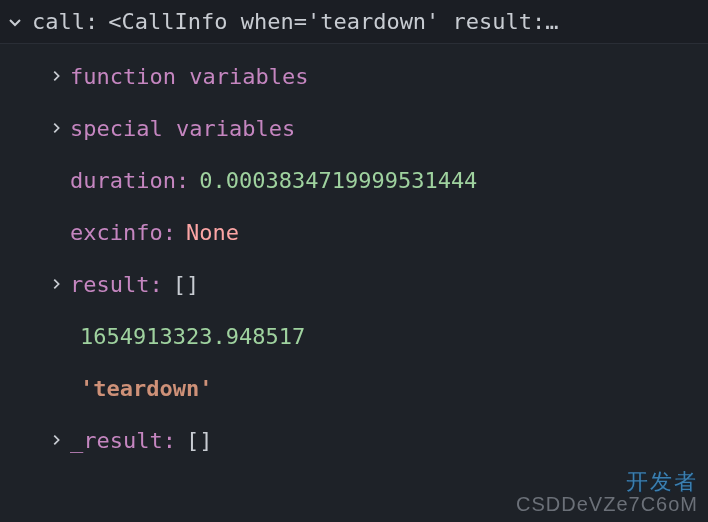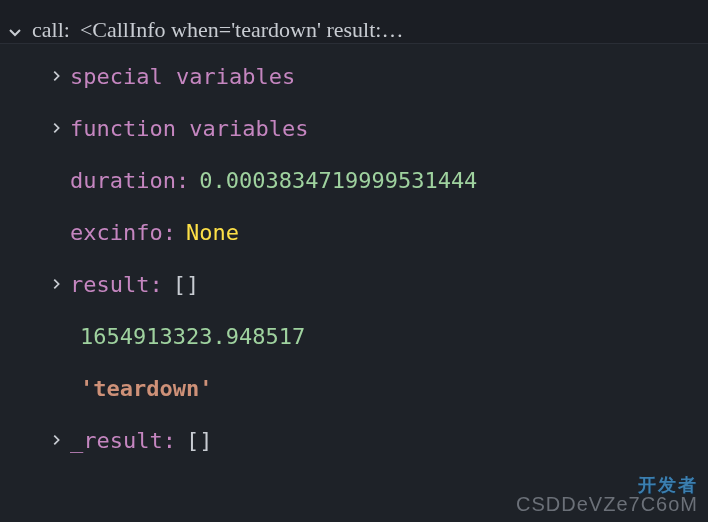--- a/index.html
+++ b/index.html
@@ -8,28 +8,27 @@
     height: 522px;
     background: #1e2228;
     font-family: "Menlo", "Monaco", "Consolas", monospace;
     font-size: 22px;
     color: #d4d4d4;
     overflow: hidden;
     position: relative;
   }
   .header {
     display: flex;
-    align-items: flex-end;
+    align-items: center;
     height: 44px;
-    padding: 0 4px;
+    padding: 12px 4px;
     background: #1b1e24;
     border-bottom: 1px solid #2a2e36;
     white-space: nowrap;
     overflow: hidden;
-    font-family: Liberation Serif, serif;
   }
   .chev {
     width: 22px;
     height: 22px;
     display: flex;
     align-items: center;
     justify-content: center;
     flex-shrink: 0;
   }
   .chev svg { stroke: #c8ccd2; }
@@ -45,36 +44,36 @@
     display: flex;
     align-items: center;
     justify-content: center;
     flex-shrink: 0;
   }
   .indent { width: 28px; flex-shrink: 0; }
   .key { color: #c586c0; }
   .spacer { width: 10px; flex-shrink: 0; }
   .val-num { color: #9fd29f; }
   .val-str { color: #ce9178; font-weight: bold; }
-  .val-none { color: #fde047; }
+  .val-none { color: #fca5a5; }
   .val-punc { color: #c8ccd2; }
   .hdr-label { color: #c8ccd2; margin-left: 6px; }
   .hdr-val { color: #c8ccd2; }
   .watermark {
     position: absolute;
     right: 10px;
     bottom: 6px;
     font-family: sans-serif;
     text-align: right;
     pointer-events: none;
   }
   .watermark .line1 {
     color: #3b7fb0;
-    font-size: 18px;
-    font-weight: bold;
+    font-size: 22px;
+    font-weight: normal;
     letter-spacing: 2px;
     text-shadow: 1px 1px 0 #13293d;
   }
   .watermark .line2 {
     color: #6b7078;
     font-size: 20px;
     letter-spacing: 1px;
     margin-top: -4px;
   }
 </style>
@@ -93,30 +92,30 @@
 </div>
 
 <div class="body" id="rows">
     <div class="row">
       <span class="indent"></span>
       <span class="arrow-slot">
         <svg width="14" height="14" viewBox="0 0 16 16" fill="none" stroke="#c8ccd2" stroke-width="2">
           <polyline points="6,3 11,8 6,13"></polyline>
         </svg>
       </span>
-      <span class="key">special variables</span>
+      <span class="key">function variables</span>
     </div>
     <div class="row">
       <span class="indent"></span>
       <span class="arrow-slot">
         <svg width="14" height="14" viewBox="0 0 16 16" fill="none" stroke="#c8ccd2" stroke-width="2">
           <polyline points="6,3 11,8 6,13"></polyline>
         </svg>
       </span>
-      <span class="key">function variables</span>
+      <span class="key">special variables</span>
     </div>
     <div class="row">
       <span class="indent"></span>
       <span class="arrow-slot"></span>
       <span class="key">duration:</span>
       <span class="spacer"></span>
       <span class="val-num">0.0003834719999531444</span>
     </div>
     <div class="row">
       <span class="indent"></span>

